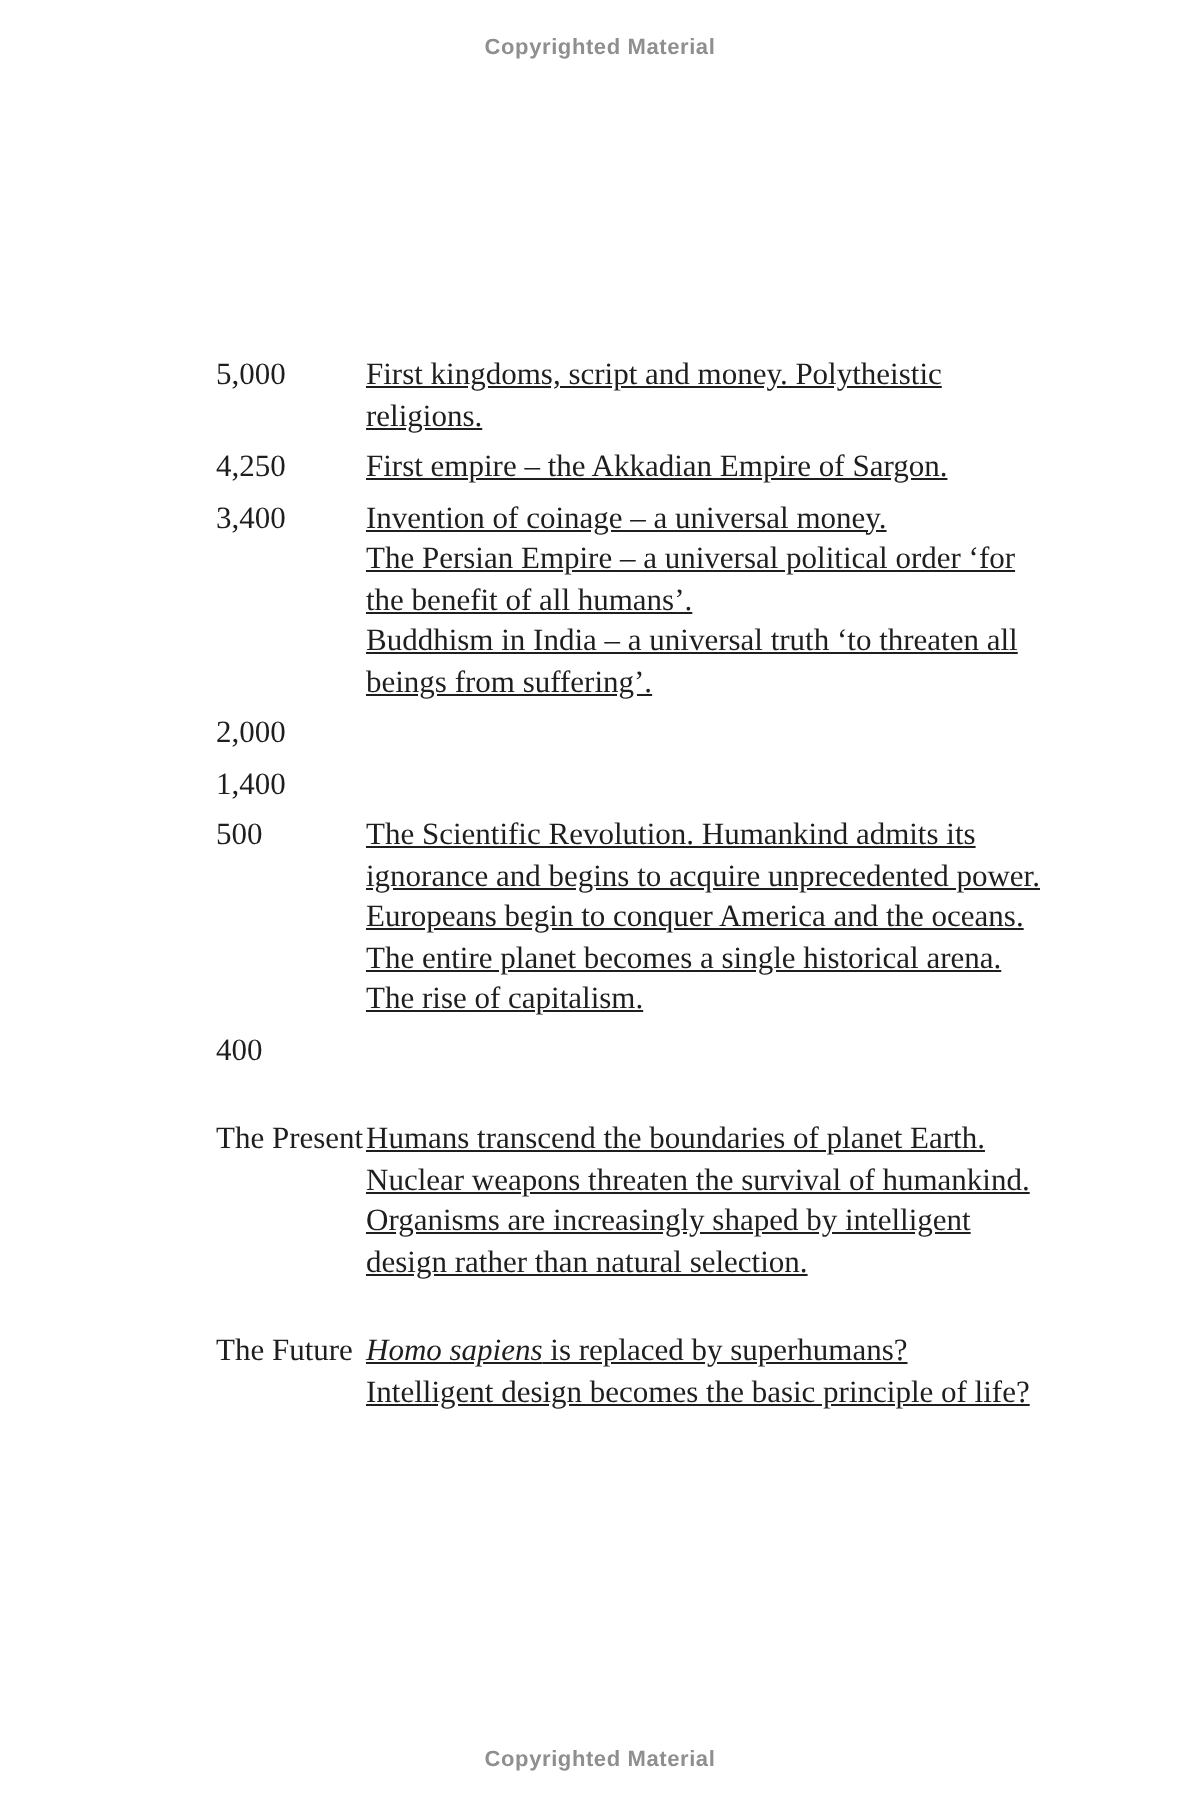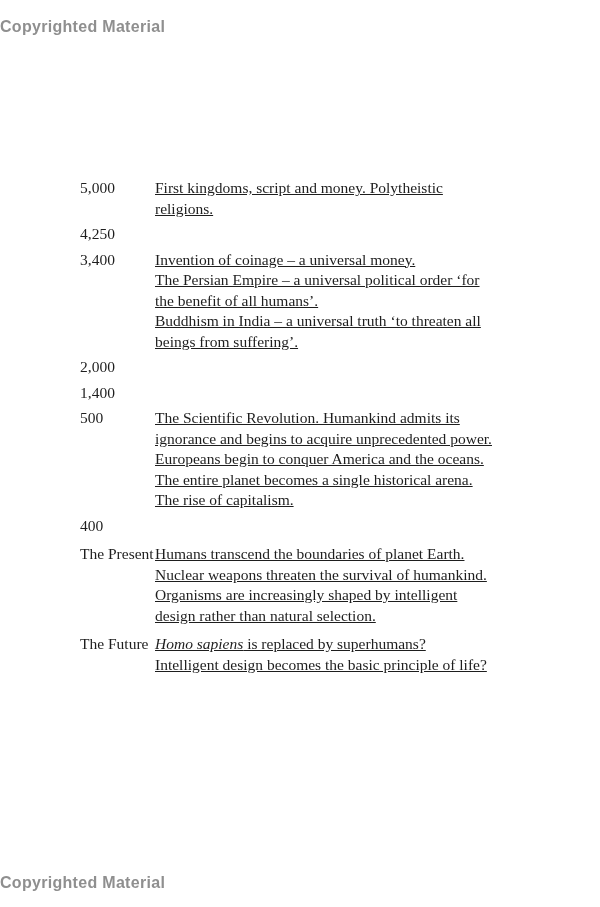--- a/index.html
+++ b/index.html
@@ -9,42 +9,43 @@
     background: #ffffff;
     position: relative;
     overflow: hidden;
     font-family: "Liberation Serif", serif;
     color: #1e1e1e;
   }
   .notice {
     position: absolute;
     left: 0;
     width: 100%;
+    text-align: center;
     font-family: "Liberation Sans", sans-serif;
-    font-size: 16px;
+    font-size: 11px;
     font-weight: bold;
     color: #8f8f8f;
     letter-spacing: 0.3px;
   }
   .notice-top { top: 18px; }
   .notice-bottom { top: 874px; }
   .timeline {
     position: absolute;
     top: 178px;
-    left: 80px;
+    left: 108px;
     width: 414px;
     font-size: 15.5px;
     line-height: 20.5px;
   }
   .row {
     display: flex;
     align-items: flex-start;
     margin-bottom: 5px;
   }
-  .row.era { margin-top: 8px; }
+  .row.era { margin-top: 24px; }
   .label {
     flex: 0 0 75px;
     width: 75px;
     white-space: nowrap;
   }
   .body-col { flex: 1; text-decoration: underline; }
   .seg { }
   .italic { font-style: italic; }
 </style>
 </head>
@@ -54,20 +55,23 @@
 
 <div class="timeline">
     <div class="row">
       <div class="label">5,000</div>
       <div class="body-col">
         <div class="seg"><span>First kingdoms, script and money. Polytheistic religions.</span></div>
       </div>
     </div>
     <div class="row">
       <div class="label">4,250</div>
+      <div class="body-col">
+        <div class="seg"><span>First empire – the Akkadian Empire of Sargon.</span></div>
+      </div>
     </div>
     <div class="row">
       <div class="label">3,400</div>
       <div class="body-col">
         <div class="seg"><span>Invention of coinage – a universal money.</span></div>
         <div class="seg"><span>The Persian Empire – a universal political order ‘for the benefit of all humans’.</span></div>
         <div class="seg"><span>Buddhism in India – a universal truth ‘to threaten all beings from suffering’.</span></div>
       </div>
     </div>
     <div class="row">

